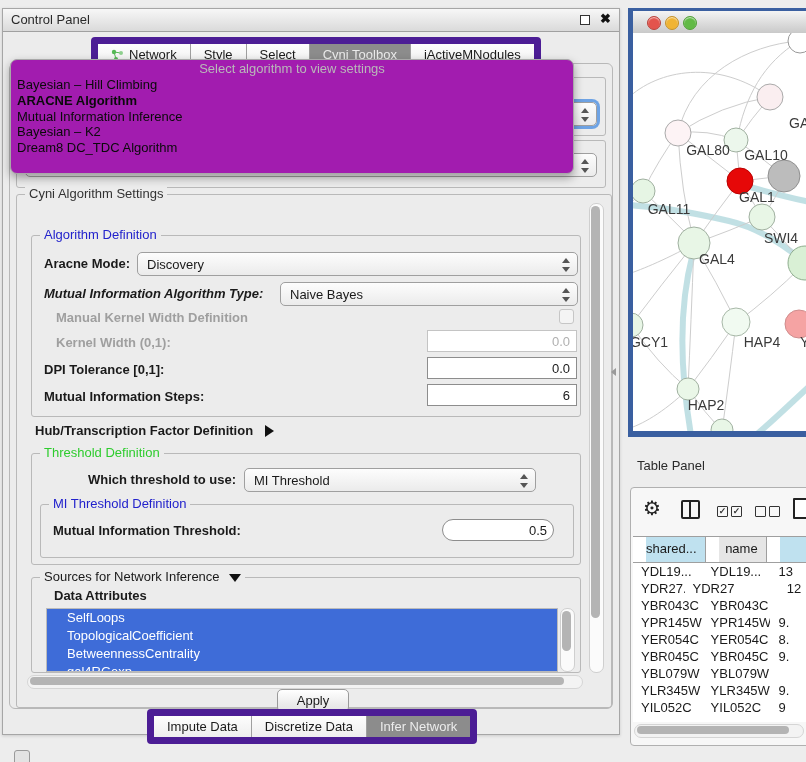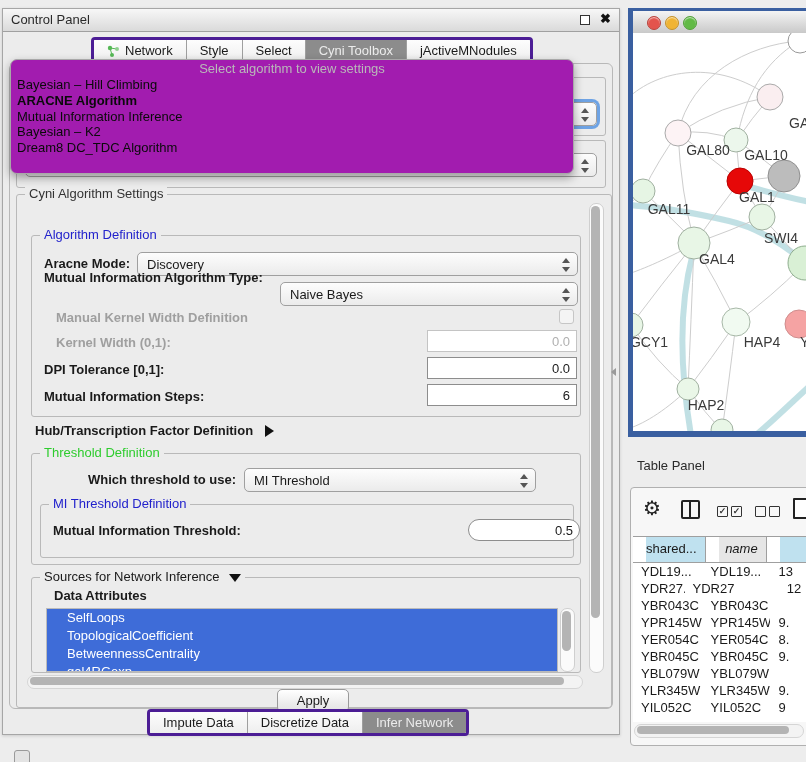--- a/index.html
+++ b/index.html
@@ -9,21 +9,21 @@
   
   .control-panel{position:absolute;left:2px;top:8px;width:616px;height:725px;background:#ececec;
                  border:1px solid #a6a6a6;box-shadow:0 1px 3px rgba(0,0,0,.15);}
   .cp-titlebar{position:absolute;left:0;top:0;right:0;height:22px;
                background:linear-gradient(#f7f7f7,#dadada);border-bottom:1px solid #a0a0a0;}
   .cp-title{position:absolute;left:8px;top:0;line-height:22px;color:#2a2a2a;}
   .btn-restore{position:absolute;right:29px;top:6px;width:8px;height:8px;border:1.5px solid #333;background:#fff;}
   .btn-close{position:absolute;right:8px;top:2px;font-weight:bold;font-size:13px;color:#111;cursor:default;}
 
   
-  .seg-tabs{position:absolute;display:flex;height:22px;background:#fdfdfd;border:3px solid #4c1d95;
+  .seg-tabs{position:absolute;display:flex;height:22px;background:#fdfdfd;border:7px solid #4c1d95;
             border-radius:4px;overflow:hidden;}
   .seg{display:flex;align-items:center;gap:5px;padding:0 13px;line-height:22px;white-space:nowrap;
        border-right:1px solid #9f9f9f;background:linear-gradient(#fdfdfd,#eeeeee);color:#1a1a1a;}
   .seg:last-child{border-right:none;}
   .seg.selected{background:#8c8c8c;color:#ececec;}
 
   
   .content-panel{position:absolute;left:6px;top:54px;width:602px;height:644px;background:#ececec;
                  border:1px solid #b8b8b8;border-radius:6px;}
 
@@ -97,21 +97,21 @@
   .gear{position:absolute;left:12px;top:8px;font-size:20px;color:#222;}
   .cols-icon{position:absolute;left:50px;top:12px;width:15px;height:15px;border:2px solid #222;border-radius:2px;}
   .cols-icon:before{content:"";position:absolute;left:6px;top:0;width:2px;height:15px;background:#222;}
   .cb{position:absolute;top:18px;width:9px;height:9px;border:1.5px solid #333;border-radius:1px;font-size:9px;
       line-height:9px;text-align:center;color:#333;font-weight:bold;}
   .page-icon{position:absolute;left:162px;top:10px;width:13px;height:17px;border:2px solid #222;border-radius:1px;background:#fff;}
   .tp-table{position:absolute;left:2px;top:48px;width:174px;height:186px;overflow:hidden;background:#fff;}
   .tp-hrow{display:flex;height:25px;border-top:1px solid #9f9f9f;border-bottom:1px solid #9f9f9f;}
   .tp-hcell{box-sizing:border-box;border-right:1px solid #9f9f9f;line-height:24px;text-align:right;padding-right:8px;margin-left:13px;}
   .tp-hcell.blue{background:#bfe1ef;}
-  .tp-hcell.gray{background:#e6e6e6;font-style:italic;}
+  .tp-hcell.gray{background:#e6e6e6;}
   .tp-row{display:flex;height:17px;line-height:17px;}
   .tp-cell{box-sizing:border-box;padding-left:8px;overflow:hidden;white-space:nowrap;}
   .tp-hscrollwrap{position:absolute;left:3px;top:236px;width:168px;}
 </style>
 </head>
 <body>
 
 <div id="app">
 
   <div class="control-panel">
@@ -180,21 +180,21 @@
 
         <div class="group" style="left:14px;top:40px;width:548px;height:180px;">
           <span class="gtitle blue">Algorithm Definition</span>
 
           <span class="bold" style="position:absolute;left:12px;top:20px;">Aracne Mode:</span>
           <div class="combo" style="left:105px;top:16px;width:441px;">
             <span>Discovery</span>
             <span class="spin"></span>
           </div>
 
-          <span class="bold" style="position:absolute;left:12px;top:34px;">Mutual Information Algorithm Type:</span>
+          <span class="bold" style="position:absolute;left:12px;top:50px;font-style:italic;">Mutual Information Algorithm Type:</span>
           <div class="combo" style="left:248px;top:46px;width:298px;">
             <span>Naive Bayes</span>
             <span class="spin"></span>
           </div>
 
           <span class="bold dimtext" style="position:absolute;left:12px;top:74px;">Manual Kernel Width Definition</span>
           <div class="checkbox" style="left:527px;top:73px;"></div>
 
           <span class="bold dimtext" style="position:absolute;left:12px;top:99px;">Kernel Width (0,1):</span>
           <div class="field dim" style="left:395px;top:94px;width:150px;">0.0</div>
@@ -216,21 +216,21 @@
 
           <span class="bold" style="position:absolute;left:56px;top:18px;">Which threshold to use:</span>
           <div class="combo" style="left:212px;top:14px;width:292px;">
             <span>MI Threshold</span>
             <span class="spin"></span>
           </div>
 
           <div class="group" style="left:8px;top:50px;width:532px;height:52px;">
             <span class="gtitle blue">MI Threshold Definition</span>
             <span class="bold" style="position:absolute;left:12px;top:18px;">Mutual Information Threshold:</span>
-            <div class="field" style="left:427px;top:14px;width:112px;border-radius:11px;">0.5</div>
+            <div class="field" style="left:401px;top:14px;width:112px;border-radius:11px;">0.5</div>
           </div>
         </div>
 
         <div class="group" style="left:14px;top:382px;width:548px;height:94px;">
           <span class="gtitle">
             <span>Sources for Network Inference</span>
             <span class="tri-down"></span>
           </span>
           <span class="bold" style="position:absolute;left:22px;top:10px;text-align:right;">Data Attributes</span>
           <div class="attr-list" style="left:14px;top:30px;width:510px;height:62px;" id="attr-list">

